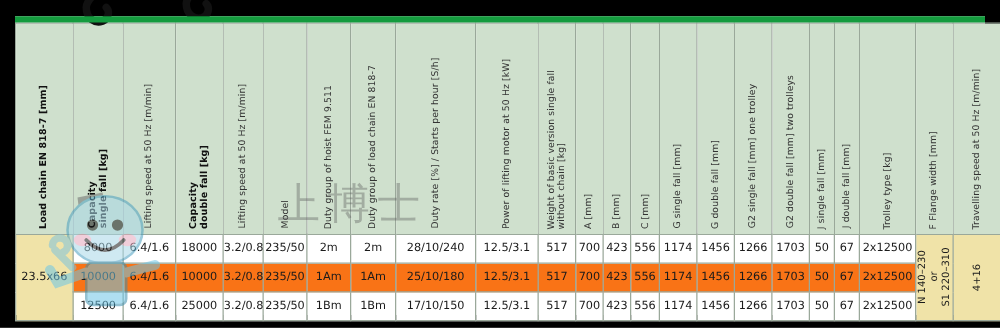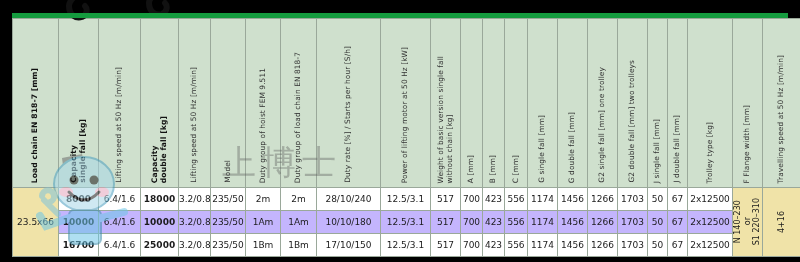--- a/index.html
+++ b/index.html
@@ -23,22 +23,22 @@
     white-space:pre-line;line-height:1.15;font-size:7.4px;
     letter-spacing:.1px;margin:0 auto 4px auto;text-align:left;color:#333;
   }
   .vtext.bold{font-weight:bold;font-size:7.6px;color:#111;}
 
   
   tr.dat td{
     height:22px;font-size:9px;text-align:center;color:#1b1b1b;
     background:#ffffff;white-space:nowrap;
   }
-  tr.dat.alt td{background:#c4b5fd;}
-  td.bold-val{font-weight:bold;font-size:9.4px;}
+  tr.dat.alt td{background:#f97316;}
+  td.bold-val{font-weight:normal;font-size:9.4px;}
   td.yellow{background:#f0e3a8 !important;}
   td.chaincol{background:#f0e3a8 !important;font-weight:normal;font-size:9.2px;}
   .stackv{
     display:block;writing-mode:vertical-rl;transform:rotate(180deg);
     white-space:pre-line;line-height:1.2;font-size:8px;text-align:center;
     margin:0 auto;
   }
 
   
   .artcell{position:relative;}
@@ -217,37 +217,37 @@
       </tr>
 
       <tr class="dat alt">
         <td class="bold-val">10000</td>
         <td>6.4/1.6</td>
         <td class="bold-val">10000</td>
         <td>3.2/0.8</td>
         <td>235/50</td>
         <td>1Am</td>
         <td>1Am</td>
-        <td>10/10/180</td>
+        <td>25/10/180</td>
         <td>12.5/3.1</td>
         <td>517</td>
         <td>700</td>
         <td>423</td>
         <td>556</td>
         <td>1174</td>
         <td>1456</td>
         <td>1266</td>
         <td>1703</td>
         <td>50</td>
         <td>67</td>
         <td>2x12500</td>
       </tr>
 
       <tr class="dat">
-        <td class="bold-val">16700</td>
+        <td class="bold-val">12500</td>
         <td>6.4/1.6</td>
         <td class="bold-val">25000</td>
         <td>3.2/0.8</td>
         <td>235/50</td>
         <td>1Bm</td>
         <td>1Bm</td>
         <td>17/10/150</td>
         <td>12.5/3.1</td>
         <td>517</td>
         <td>700</td>

